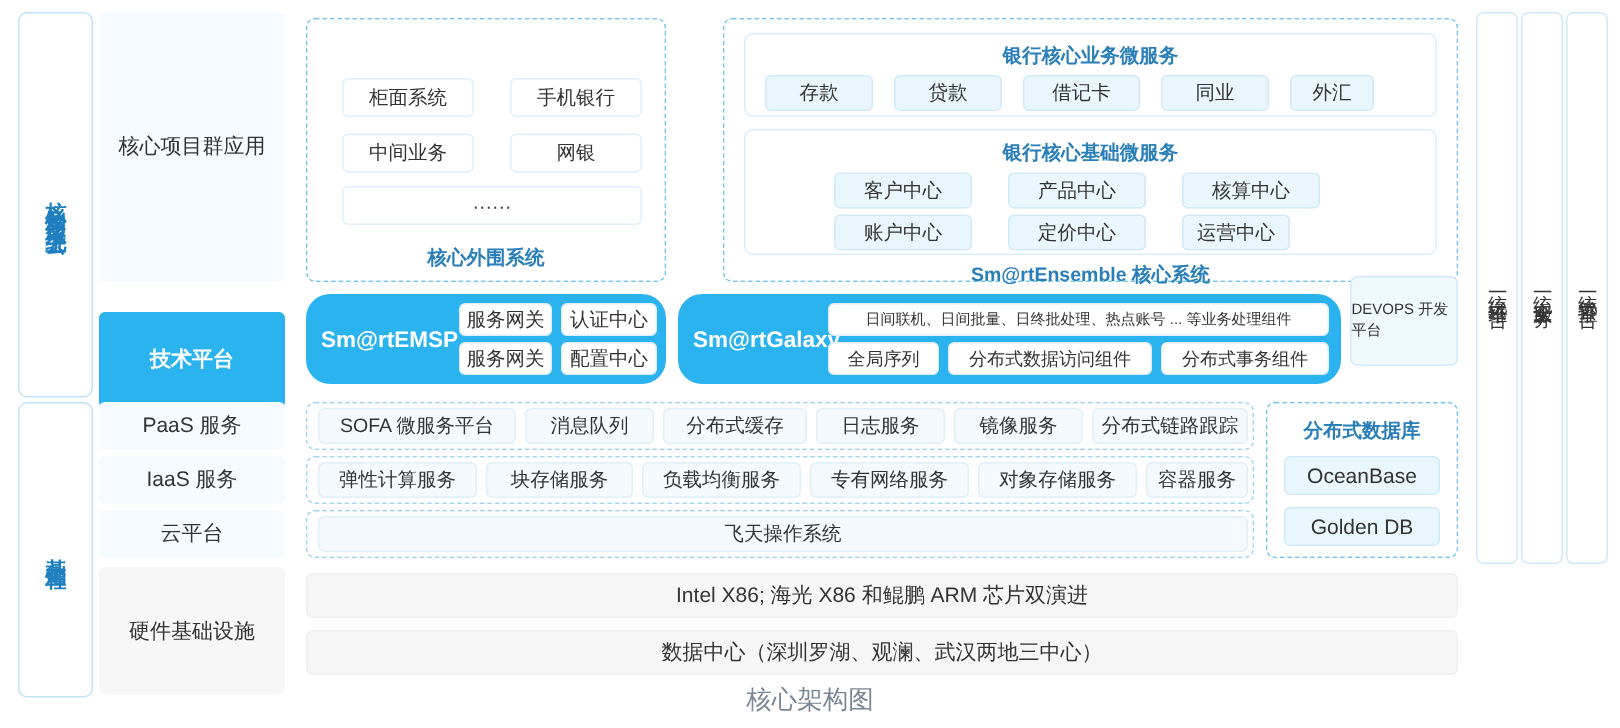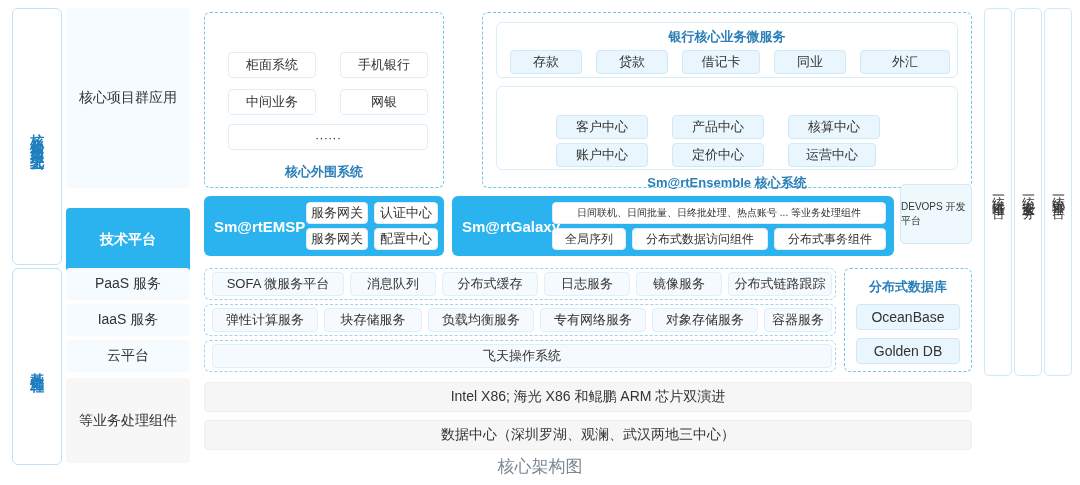--- a/index.html
+++ b/index.html
@@ -48,21 +48,21 @@
   }
   .chip.grey{background:#f6f6f6;border-color:#efefef;}
   .chip.white{background:#ffffff;border:1px solid #dfeef8;}
   .chip.blue{background:#eaf6fd;border-color:#cfe9f8;}
 
   .caption{
     position:absolute;text-align:center;font-size:13px;font-weight:bold;color:#2a7fb8;
   }
 
   .platbar{
-    position:absolute;box-sizing:border-box;border-radius:6px;
+    position:absolute;box-sizing:border-box;border-radius:16px;
     display:flex;align-items:center;
   }
   .platname{
     font-size:15px;font-weight:bold;color:#ffffff;padding-left:10px;
     white-space:nowrap;
   }
 
   .rightcol{
     position:absolute;top:8px;width:26px;height:366px;
     border:1px solid #cfe9f8;border-radius:5px;background:#fff;
@@ -99,49 +99,50 @@
   <div class="rowlabel rl-plain" style="top:268px;height:32px;">
     <div>PaaS 服务</div>
   </div>
   <div class="rowlabel rl-plain" style="top:304px;height:32px;">
     <div>IaaS 服务</div>
   </div>
   <div class="rowlabel rl-plain" style="top:340px;height:32px;">
     <div>云平台</div>
   </div>
   <div class="rowlabel rl-grey" style="top:378px;height:85px;">
-    <div>等业务处理组件</div>
+    <div>硬件基础设施</div>
   </div>
 
   <div class="box dashed" style="left:204px;top:12px;width:240px;height:176px;">
   </div>
   <div class="chip white" style="left:228px;top:52px;width:88px;height:26px;">柜面系统</div>
   <div class="chip white" style="left:340px;top:52px;width:88px;height:26px;">手机银行</div>
   <div class="chip white" style="left:228px;top:89px;width:88px;height:26px;">中间业务</div>
   <div class="chip white" style="left:340px;top:89px;width:88px;height:26px;">网银</div>
   <div class="chip white" style="left:228px;top:124px;width:200px;height:26px;">······</div>
   <div class="caption" style="left:204px;top:163px;width:240px;">核心外围系统</div>
 
   <div class="box dashed" style="left:482px;top:12px;width:490px;height:176px;"></div>
 
   <div class="box solid-lite" style="left:496px;top:22px;width:462px;height:56px;"></div>
   <div class="caption" style="left:496px;top:28px;width:462px;">银行核心业务微服务</div>
   <div class="chip blue" style="left:510px;top:50px;width:72px;height:24px;">存款</div>
   <div class="chip blue" style="left:596px;top:50px;width:72px;height:24px;">贷款</div>
   <div class="chip blue" style="left:682px;top:50px;width:78px;height:24px;">借记卡</div>
   <div class="chip blue" style="left:774px;top:50px;width:72px;height:24px;">同业</div>
-  <div class="chip blue" style="left:860px;top:50px;width:90px;height:24px;">外汇</div>
+  <div class="chip blue" style="left:860px;top:50px;width:56px;height:24px;">外汇</div>
 
   <div class="box solid-lite" style="left:496px;top:86px;width:462px;height:84px;"></div>
+  <div class="caption" style="left:496px;top:93px;width:462px;">银行核心基础微服务</div>
   <div class="chip blue" style="left:556px;top:115px;width:92px;height:24px;">客户中心</div>
   <div class="chip blue" style="left:672px;top:115px;width:92px;height:24px;">产品中心</div>
   <div class="chip blue" style="left:788px;top:115px;width:92px;height:24px;">核算中心</div>
   <div class="chip blue" style="left:556px;top:143px;width:92px;height:24px;">账户中心</div>
   <div class="chip blue" style="left:672px;top:143px;width:92px;height:24px;">定价中心</div>
-  <div class="chip blue" style="left:788px;top:143px;width:88px;height:24px;">运营中心</div>
+  <div class="chip blue" style="left:788px;top:143px;width:72px;height:24px;">运营中心</div>
 
   <div class="caption" style="left:482px;top:174px;width:490px;">Sm@rtEnsemble 核心系统</div>
 
   <div class="platbar" style="left:204px;top:196px;width:240px;height:60px;background:#2bb3ef;">
     <div class="platname">Sm@rtEMSP</div>
   </div>
   <div class="chip white" style="left:306px;top:202px;width:62px;height:22px;">服务网关</div>
   <div class="chip white" style="left:374px;top:202px;width:64px;height:22px;">认证中心</div>
   <div class="chip white" style="left:306px;top:228px;width:62px;height:22px;">服务网关</div>
   <div class="chip white" style="left:374px;top:228px;width:64px;height:22px;">配置中心</div>

